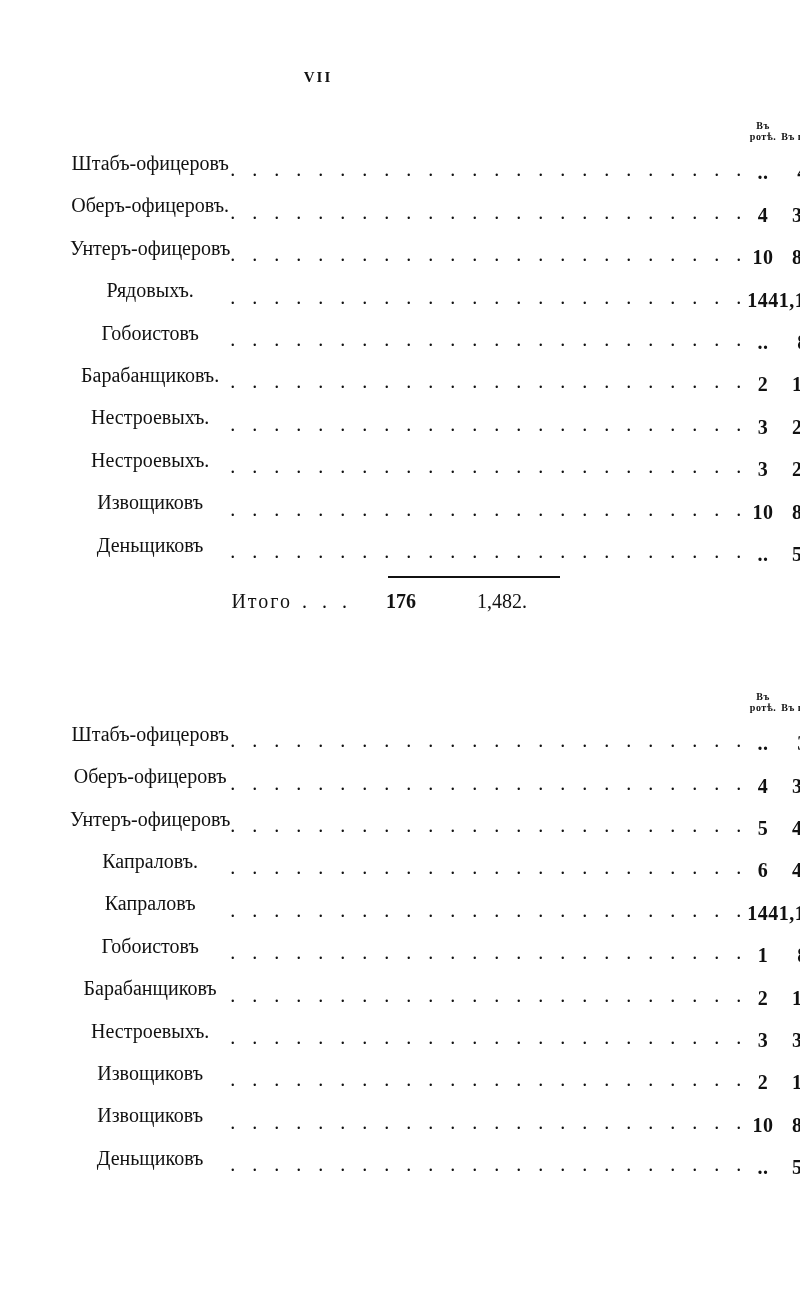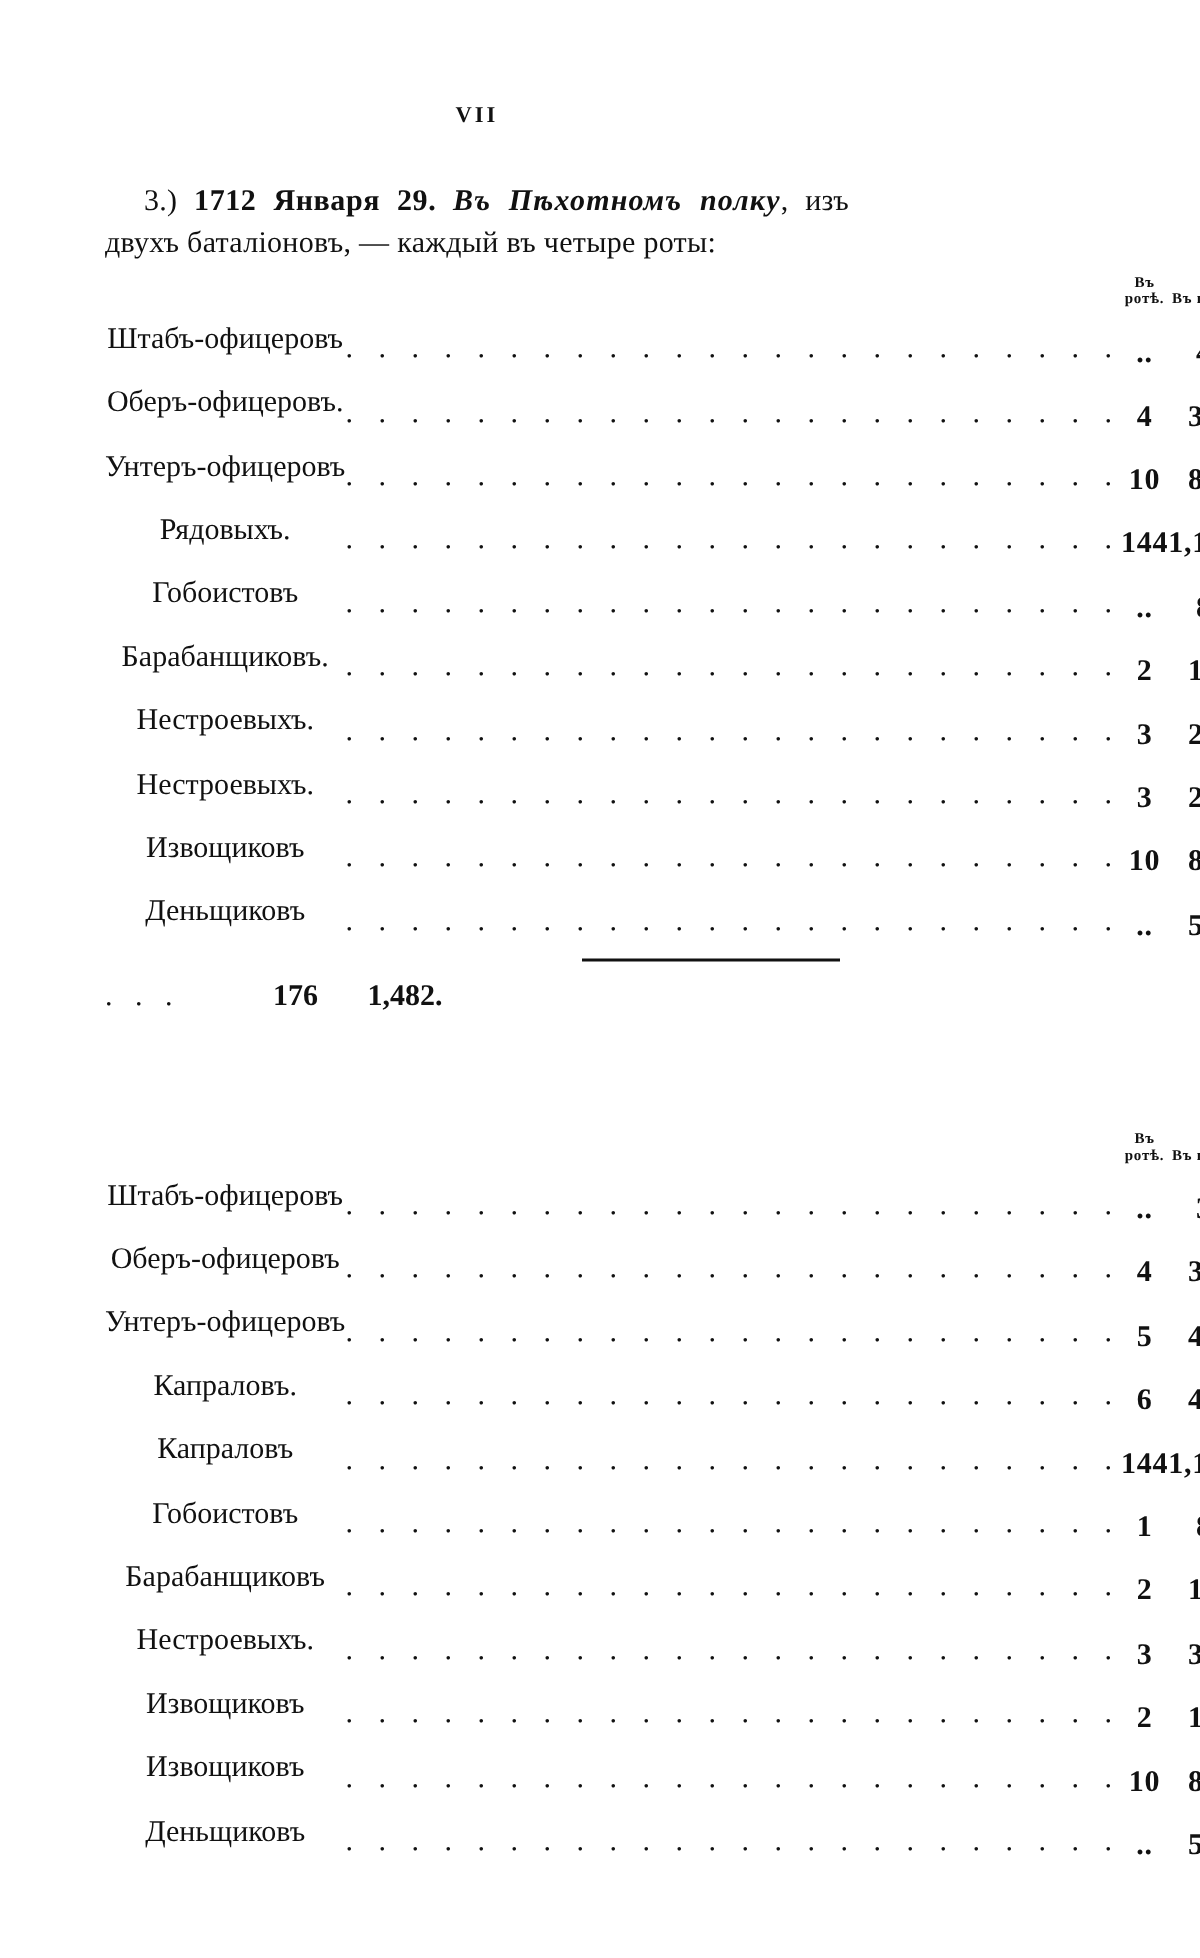--- a/index.html
+++ b/index.html
@@ -128,43 +128,38 @@
     text-align: right;
     padding-right: 10px;
     letter-spacing: 2px;
   }
   .totalrow .tdots {
     letter-spacing: 5px;
     padding-right: 6px;
   }
   .totalrow .t1 {
     width: 86px;
-    text-align: right;
+    text-align: center;
     font-weight: bold;
   }
   .totalrow .t2 {
     width: 116px;
     text-align: center;
-    font-weight: bold;
+    font-weight: normal;
     padding-right: 6px;
   }
 </style>
 </head>
 <body>
 
 <div class="page">
 
   <div class="folio">VII</div>
 
   <div class="section">
-    <p class="sec-head">
-      <span class="num">3.)</span>
-      <span class="date">1712 Января 29.</span>
-      <span class="ital">Въ Пѣхотномъ полку</span><span>, изъ двухъ баталіоновъ, — каждый въ четыре роты:</span>
-    </p>
 
     <table class="rows">
       <tbody>
           <tr class="colhead">
         <td></td>
         <td></td>
         <td class="c1">Въ ротѣ.</td>
         <td class="c2">Въ полку.</td>
       </tr>
 
@@ -247,20 +242,21 @@
             </td>
         <td class="c1 dim">..</td>
         <td class="c2">56.</td>
       </tr>
     </tbody>
       </table>
 
     <div class="totalrule"></div>
 
     <div class="totalrow">
+      <div class="tlabel">Итого</div>
       <div class="tdots">. . .</div>
       <div class="t1">176</div>
       <div class="t2">1,482.</div>
     </div>
   </div>
 
   <div class="section">
 
     <table class="rows">
       <tbody>

